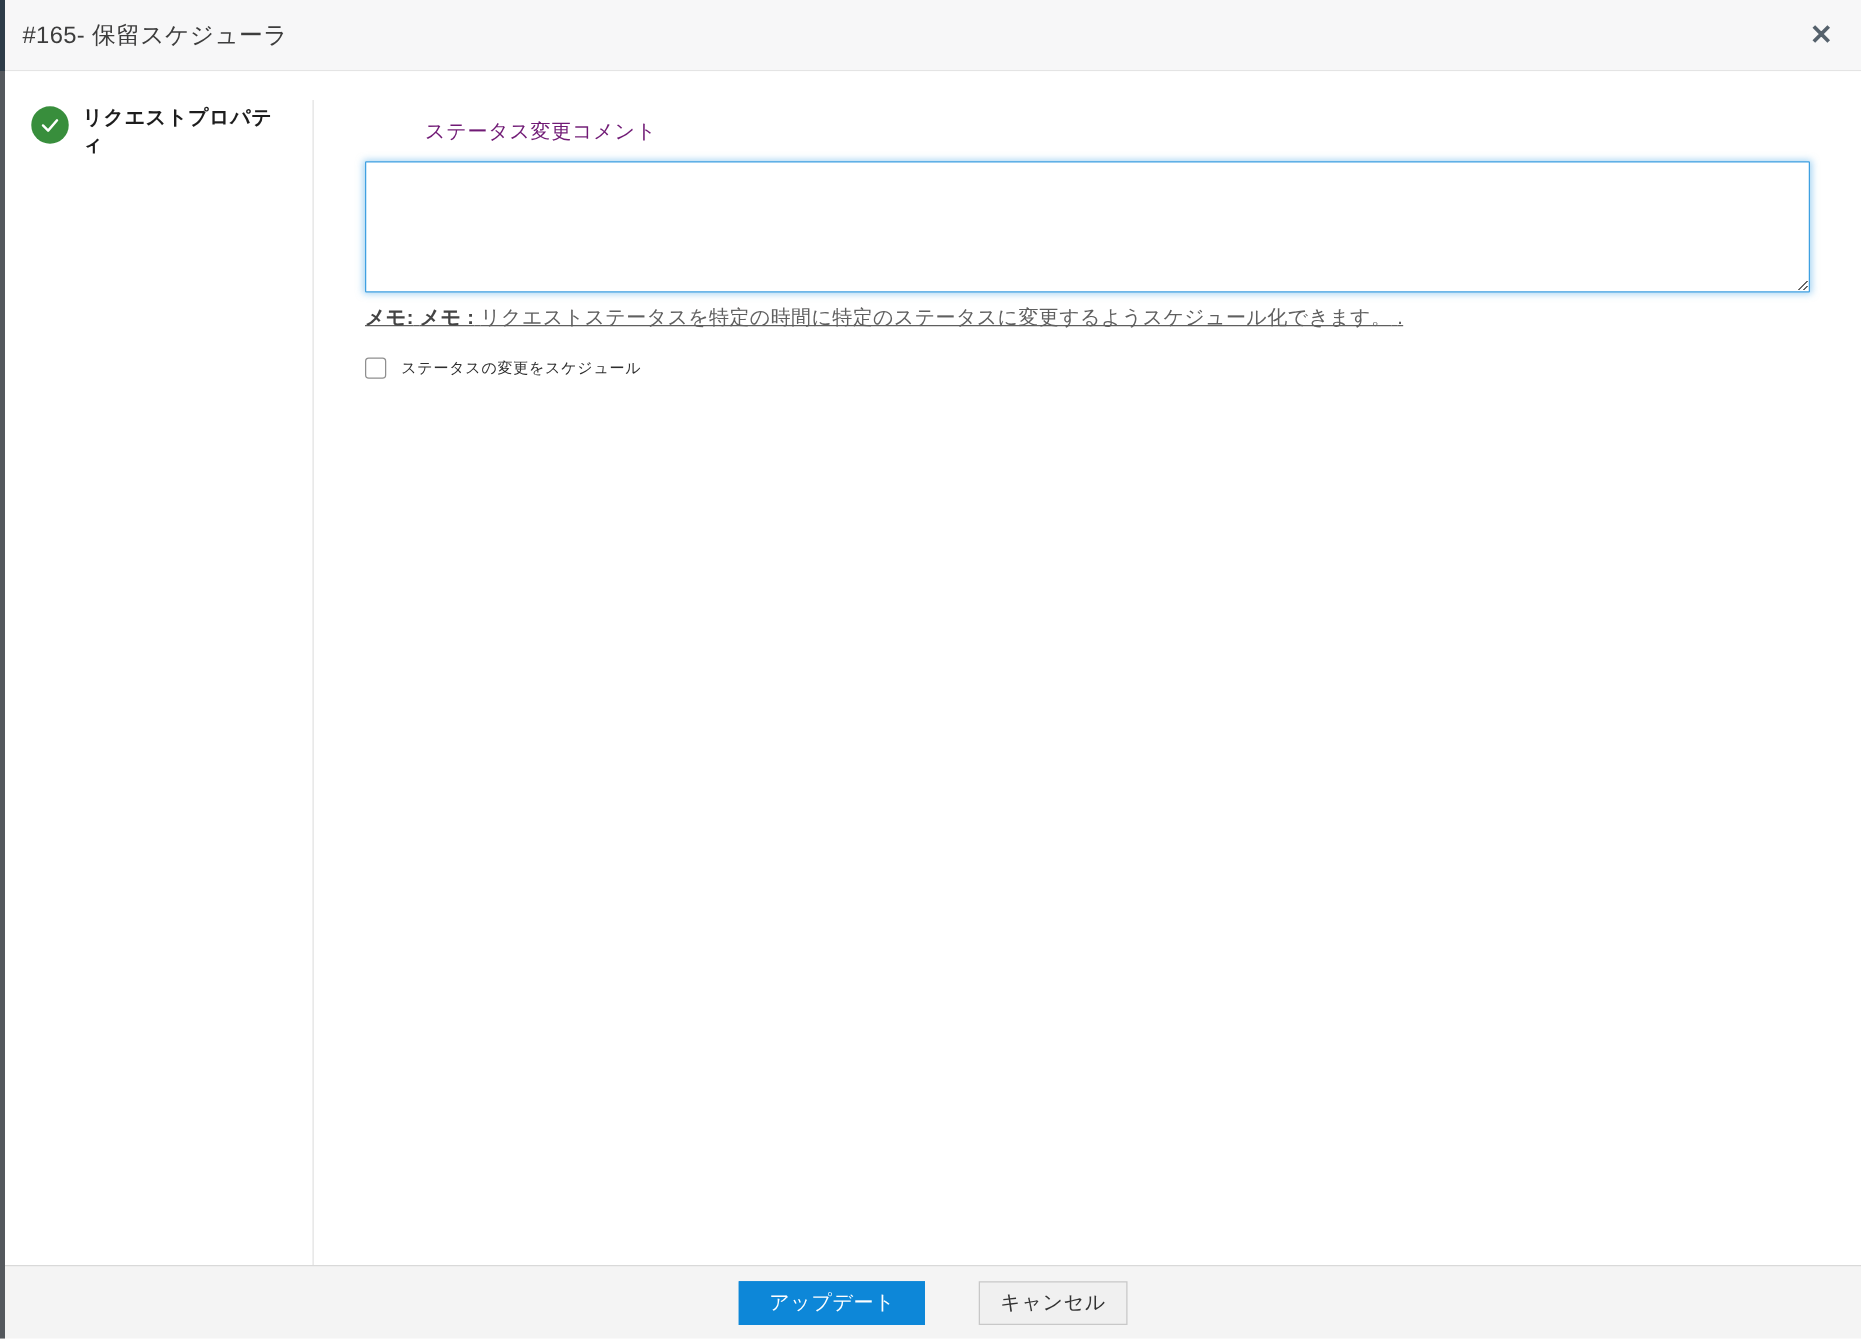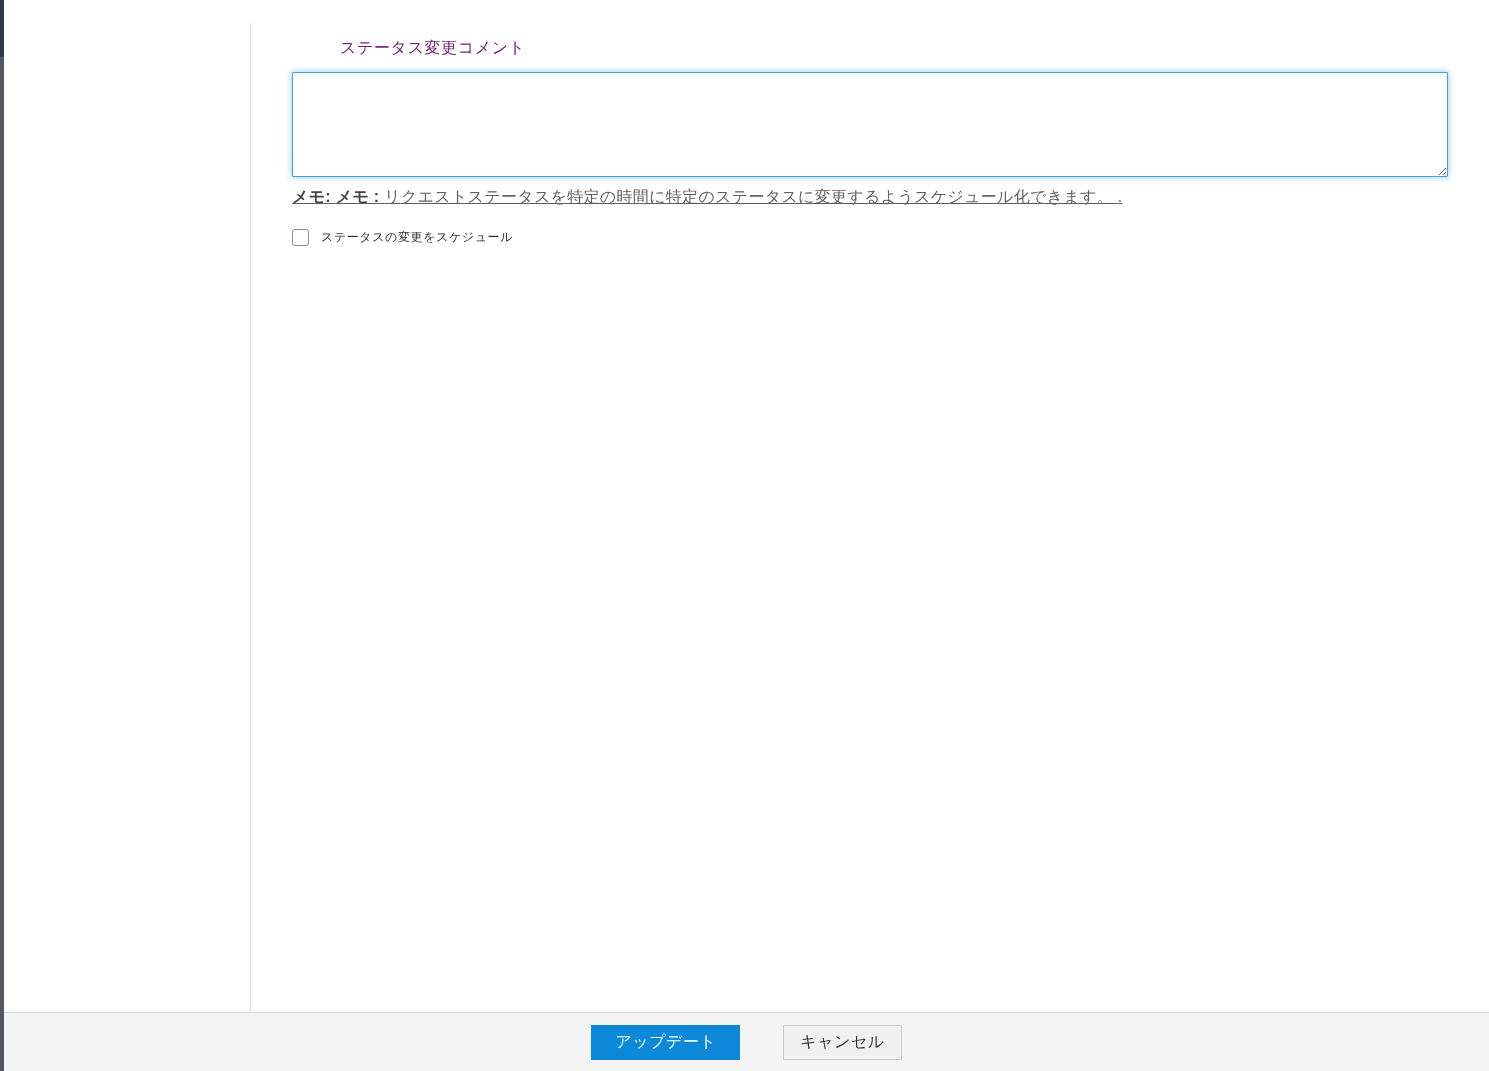--- a/index.html
+++ b/index.html
@@ -157,26 +157,38 @@
     min-width: 118px;
   }
 </style>
 </head>
 <body>
 
 <div class="left-edge"></div>
 
 <div class="dialog">
 
+  <div class="dialog-header">
+    <div class="dialog-title">#165- 保留スケジューラ</div>
+    <button class="close-btn" aria-label="close">✕</button>
+  </div>
 
   <div class="dialog-body">
     <div class="steps-divider"></div>
 
     <div class="steps">
 
+      <div class="step">
+        <span class="step-icon completed">
+          <svg viewBox="0 0 24 24" fill="none" stroke="#ffffff" stroke-width="2.6" stroke-linecap="round" stroke-linejoin="round">
+            <polyline points="4.5,12.5 10,18 19.5,7"></polyline>
+          </svg>
+        </span>
+        <span class="step-label">リクエストプロパティ</span>
+      </div>
 
 
     </div>
 
     <div class="main">
       <div class="field-label">ステータス変更コメント</div>
 
       <textarea class="comment-textarea" autofocus="" aria-label="ステータス変更コメント" style=""></textarea>
 
       <div class="note-line">

